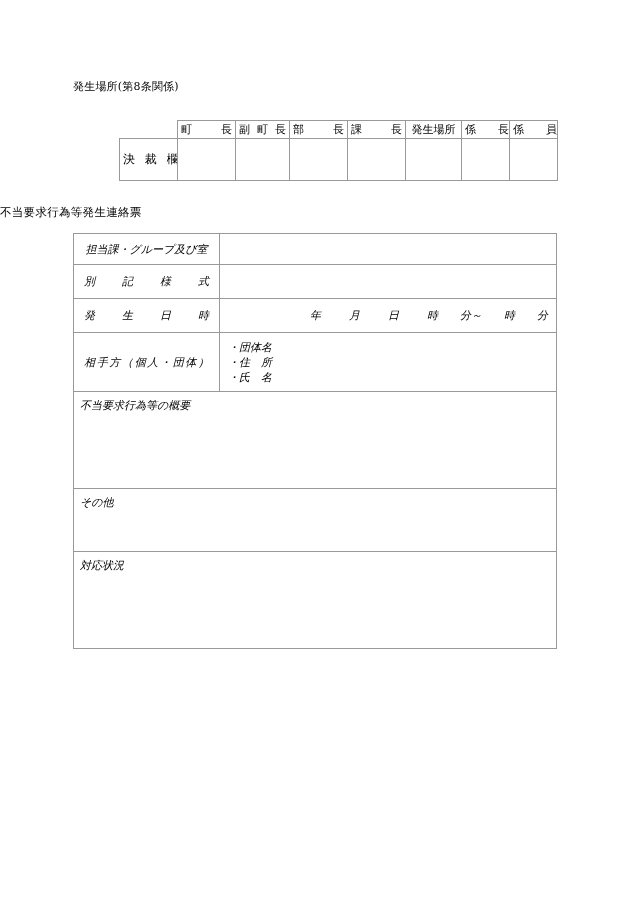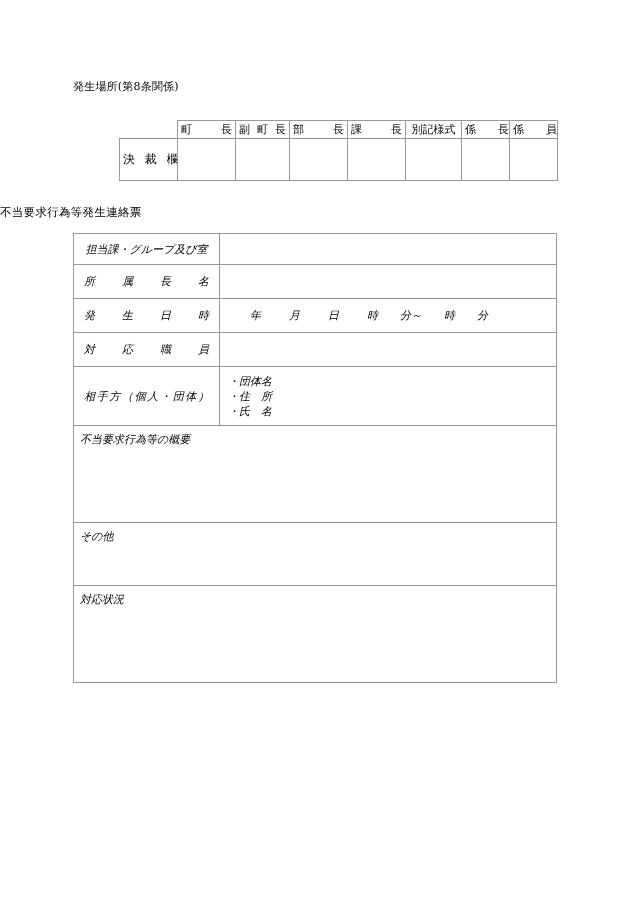--- a/index.html
+++ b/index.html
@@ -96,20 +96,21 @@
     overflow: hidden;
     font-style: italic;
   }
   #main-table td.lbl {
     width: 146px;
     text-align: center;
     padding: 0 10px;
   }
   #main-table td.val {
     padding: 0 8px;
+    text-align: right;
   }
 
   .lbl-spread {
     display: block;
     text-align: justify;
     text-align-last: justify;
     text-justify: inter-character;
     width: 100%;
   }
   .lbl-plain {
@@ -175,21 +176,21 @@
       <td class="rank-cell">
         <span class="spread">副 町 長</span>
       </td>
       <td class="rank-cell">
         <span class="spread">部　　長</span>
       </td>
       <td class="rank-cell">
         <span class="spread">課　　長</span>
       </td>
       <td class="rank-cell">
-        <span class="nospread">別記様式</span>
+        <span class="nospread">発生場所</span>
       </td>
       <td class="rank-cell">
         <span class="spread">係　　長</span>
       </td>
       <td class="rank-cell">
         <span class="spread">係　　員</span>
       </td>
     </tr>
     <tr class="blank-row">
       <td class="label-cell">決 裁 欄</td>
@@ -214,41 +215,35 @@
   <tbody>
     <tr class="r-dept">
       <td class="lbl">
         <span class="lbl-plain">担当課・グループ及び室</span>
       </td>
       <td class="val"></td>
     </tr>
 
     <tr class="r-chief">
       <td class="lbl">
-        <span class="lbl-spread">所属長名</span>
+        <span class="lbl-spread">別記様式</span>
       </td>
       <td class="val"></td>
     </tr>
 
     <tr class="r-when">
       <td class="lbl">
         <span class="lbl-spread">発生日時</span>
       </td>
       <td class="val">
         <span class="datetime-line"><span>年</span><span class="dsp"></span><span>月</span><span class="dsp"></span><span>日</span><span class="dsp"></span><span>時</span><span class="dsp-sm"></span><span>分～</span><span class="dsp-sm"></span><span>時</span><span class="dsp-sm"></span><span>分</span></span>
       </td>
     </tr>
 
 
-    <tr class="r-staff">
-      <td class="lbl">
-        <span class="lbl-spread">対応職員</span>
-      </td>
-      <td class="val"></td>
-    </tr>
 
     <tr class="r-party">
       <td class="lbl party-label">
         <span class="lbl-spread">相手方（個人・団体）</span>
       </td>
       <td class="party-value">
         <div>・団体名</div>
         <div>・住　所</div>
         <div>・氏　名</div>
       </td>

